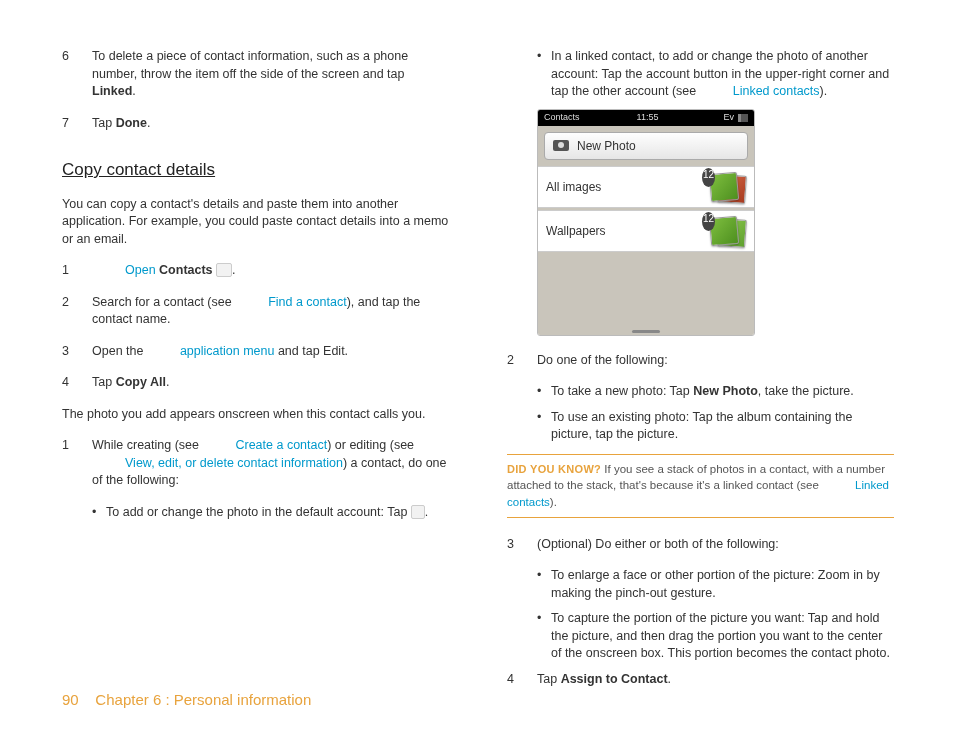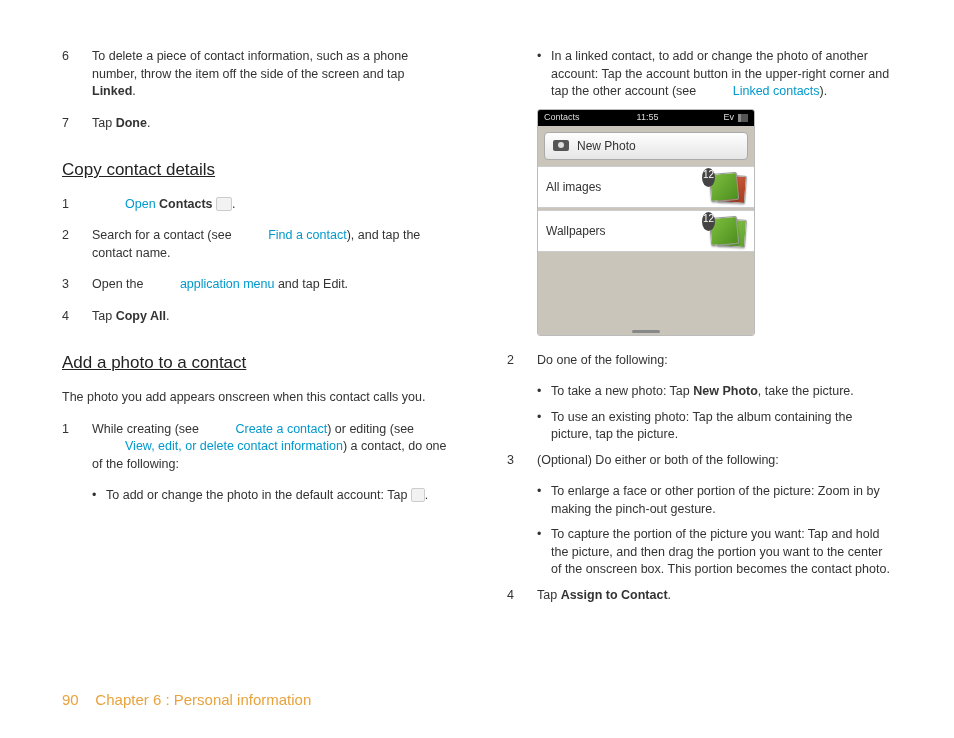--- a/index.html
+++ b/index.html
@@ -242,20 +242,21 @@
     </div>
 
     <div class="numrow">
       <div class="num">7</div>
       <div class="txt">
         <span>Tap </span><strong>Done</strong><span>.</span>
       </div>
     </div>
 
     <h2>Copy contact details</h2>
+    <p>You can copy a contact's details and paste them into another application. For example, you could paste contact details into a memo or an email.</p>
 
     <div class="numrow">
       <div class="num">1</div>
       <div class="txt">
         <span class="link">Open</span>
         <strong> <span>Contacts</span></strong>
         <span class="icon-contacts"></span><span>.</span>
       </div>
     </div>
 
@@ -273,21 +274,20 @@
       </div>
     </div>
 
     <div class="numrow">
       <div class="num">4</div>
       <div class="txt">
         <span>Tap </span><strong>Copy All</strong><span>.</span>
       </div>
     </div>
 
-    <h2>Add a photo to a contact</h2>
     <p>The photo you add appears onscreen when this contact calls you.</p>
 
     <div class="numrow">
       <div class="num">1</div>
       <div class="txt">
         <span>While creating (see </span><span class="link">Create a contact</span><span>) or editing (see </span><span class="link">View, edit, or delete contact information</span><span>) a contact, do one of the following:</span>
       </div>
     </div>
 
     <div class="sub-bullets">
@@ -359,20 +359,23 @@
         <div class="txt">
           <span>To take a new photo: Tap </span><strong>New Photo</strong><span>, take the picture.</span>
         </div>
       </div>
       <div class="bullet-row">
         <div class="bullet">•</div>
         <div class="txt">To use an existing photo: Tap the album containing the picture, tap the picture.</div>
       </div>
     </div>
 
+    <div class="callout">
+      <span class="lead">DID YOU KNOW?</span><span>  If you see a stack of photos in a contact, with a number attached to the stack, that's because it's a linked contact (see </span><span class="link">Linked contacts</span><span>).</span>
+    </div>
 
     <div class="numrow">
       <div class="num">3</div>
       <div class="txt">(Optional) Do either or both of the following:</div>
     </div>
 
     <div class="sub-bullets">
       <div class="bullet-row">
         <div class="bullet">•</div>
         <div class="txt">To enlarge a face or other portion of the picture: Zoom in by making the pinch-out gesture.</div>

